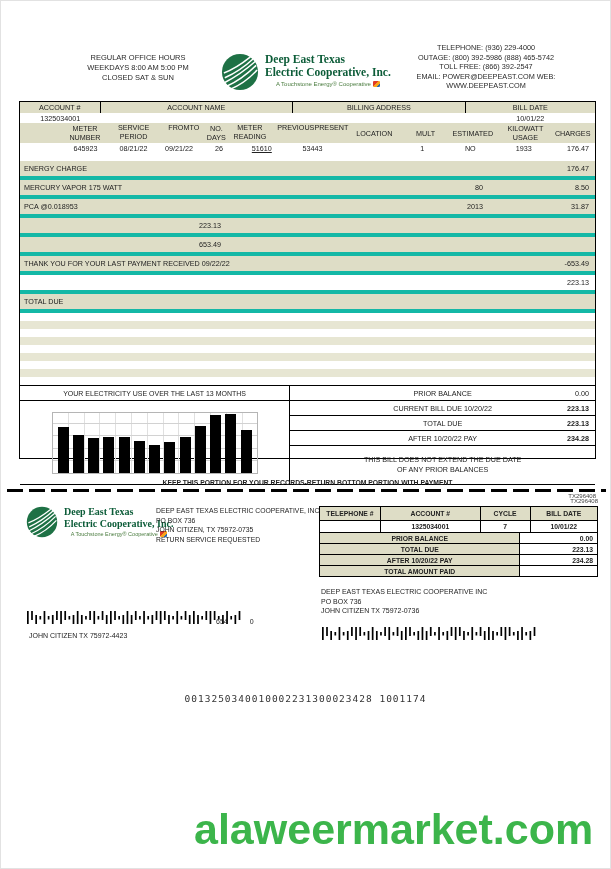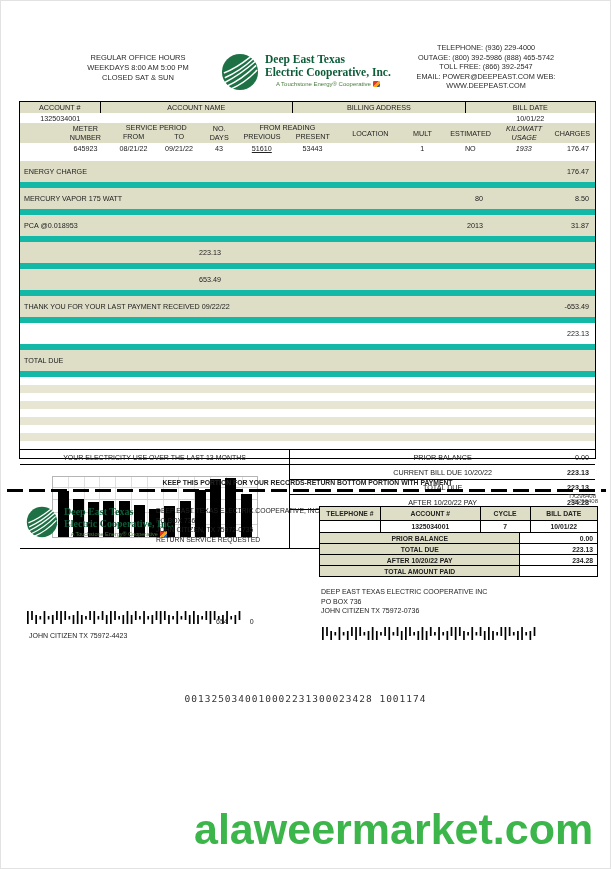--- a/index.html
+++ b/index.html
@@ -32,30 +32,30 @@
   .acct-hdr>div:last-child{border-right:none;}
   .acct-vals{display:flex;height:10px;align-items:center;text-align:center;}
   .acct-vals>div{display:flex;align-items:center;justify-content:center;}
   .c1{width:14%;} .c2{width:33.5%;} .c3{width:30%;} .c4{width:22.5%;}
 
   .meter-hdr{display:flex;height:20px;background:var(--band);text-align:center;}
   .meter-hdr .col{display:flex;flex-direction:column;justify-content:center;line-height:9px;}
   .meter-vals{display:flex;height:10px;align-items:center;text-align:left;}
   .m-meter{width:9.5%;margin-left:40px;} .m-from{width:8.5%;} .m-to{width:8.5%;} .m-days{width:6.5%;}
   .m-prev{width:9.5%;text-decoration:underline;} .m-pres{width:9.5%;} .m-loc{width:12%;} .m-mult{width:7.5%;}
-  .m-est{width:10.5%;} .m-kw{width:9.5%;font-style:italic;} .m-chg{width:8.5%;}
-  .grp{display:flex;flex-direction:column;justify-content:flex-start;line-height:9px;}
+  .m-est{width:10.5%;} .m-kw{width:9.5%;} .m-chg{width:8.5%;}
+  .grp{display:flex;flex-direction:row;justify-content:flex-start;line-height:9px;gap:11px;}
   .grp-sub{display:flex;}
   .grp-sub>div{flex:1;}
   .meter-vals .m-chg{justify-content:flex-end;display:flex;padding-right:6px;}
   .meter-vals>div{display:flex;align-items:center;justify-content:center;}
 
   .spacer8{height:8px;background:#fff;}
 
-  .chg-row{display:flex;height:27px;align-items:center;background:var(--band);border-bottom:6px solid #14b8a6;}
+  .chg-row{display:flex;height:19px;align-items:center;background:var(--band);border-bottom:4px solid #14b8a6;}
   .chg-row.white{background:#fff;}
   .chg-label{flex:1;padding-left:4px;white-space:nowrap;}
   .chg-qty{width:95px;text-align:right;}
   .chg-amt{width:112px;text-align:right;padding-right:6px;}
 
   .stripe{height:8px;background:#fff;}
   .stripe.band{background:var(--stripe);}
 
   .lower{display:flex;height:100px;border-top:1.5px solid #000;border-bottom:1.5px solid #000;}
   .chart-panel{width:47%;border-right:1.5px solid #000;display:flex;flex-direction:column;}
@@ -173,41 +173,41 @@
         <div class="grp-sub">
             <div>FROM</div>
             <div>TO</div>
           </div>
       </div>
       <div class="col m-days">
         <div>NO.</div>
           <div>DAYS</div>
       </div>
       <div class="grp" style="width:19%;">
-        <div>FROM READING</div>
+        <div>METER READING</div>
         <div class="grp-sub">
             <div>PREVIOUS</div>
             <div>PRESENT</div>
           </div>
       </div>
       <div class="col m-loc">LOCATION</div>
       <div class="col m-mult">MULT</div>
       <div class="col m-est">ESTIMATED</div>
       <div class="col m-kw">
         <div>KILOWATT</div>
           <div>USAGE</div>
       </div>
       <div class="col m-chg">CHARGES</div>
     </div>
 
     <div class="meter-vals">
       <div class="m-meter">645923</div>
       <div class="m-from">08/21/22</div>
       <div class="m-to">09/21/22</div>
-      <div class="m-days">43</div>
+      <div class="m-days">26</div>
       <div class="m-prev">51610</div>
       <div class="m-pres">53443</div>
       <div class="m-loc"></div>
       <div class="m-mult">1</div>
       <div class="m-est">NO</div>
       <div class="m-kw">1933</div>
       <div class="m-chg">176.47</div>
     </div>
 
     <div class="spacer8"></div>
@@ -297,20 +297,24 @@
           <span>CURRENT BILL DUE 10/20/22</span>
           <span class="sum-amt bold">223.13</span>
         </div>
         <div class="sum-row">
           <span>TOTAL DUE</span>
           <span class="sum-amt bold">223.13</span>
         </div>
         <div class="sum-row">
           <span>AFTER 10/20/22 PAY</span>
           <span class="sum-amt bold">234.28</span>
+        </div>
+        <div class="sum-note">
+          <div>THIS BILL DOES NOT EXTEND THE DUE DATE</div>
+          <div>OF ANY PRIOR BALANCES</div>
         </div>
       </div>
     </div>
 
   </div>
 
   <div class="keep-line">KEEP THIS PORTION FOR YOUR RECORDS-RETURN BOTTOM PORTION WITH PAYMENT</div>
   <div class="perforation"></div>
   <div class="form-code">TX296408</div>
 

